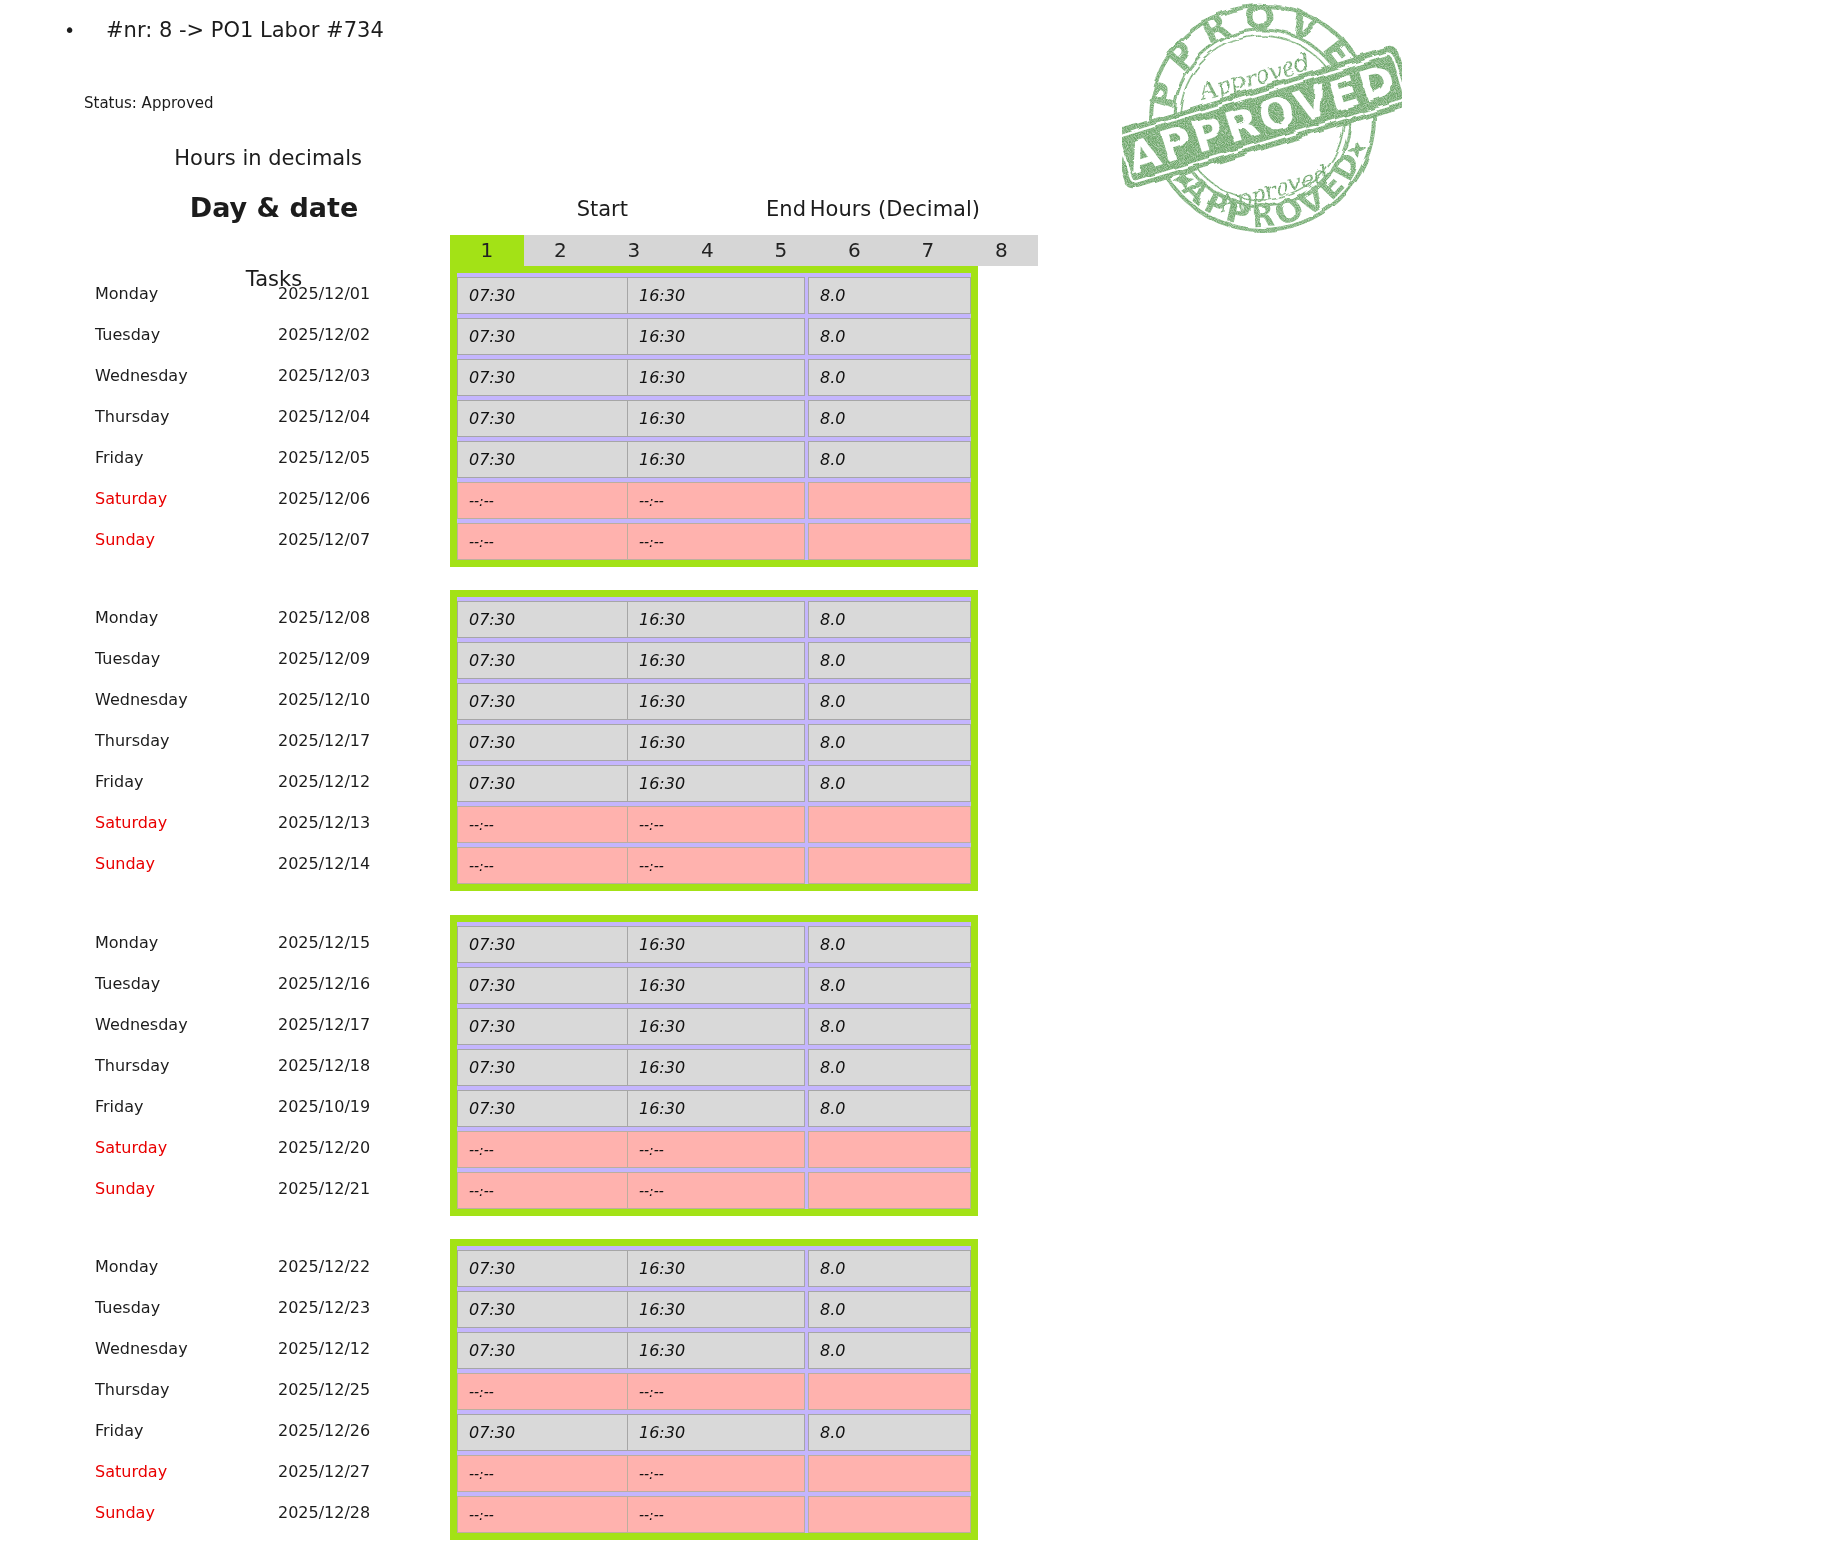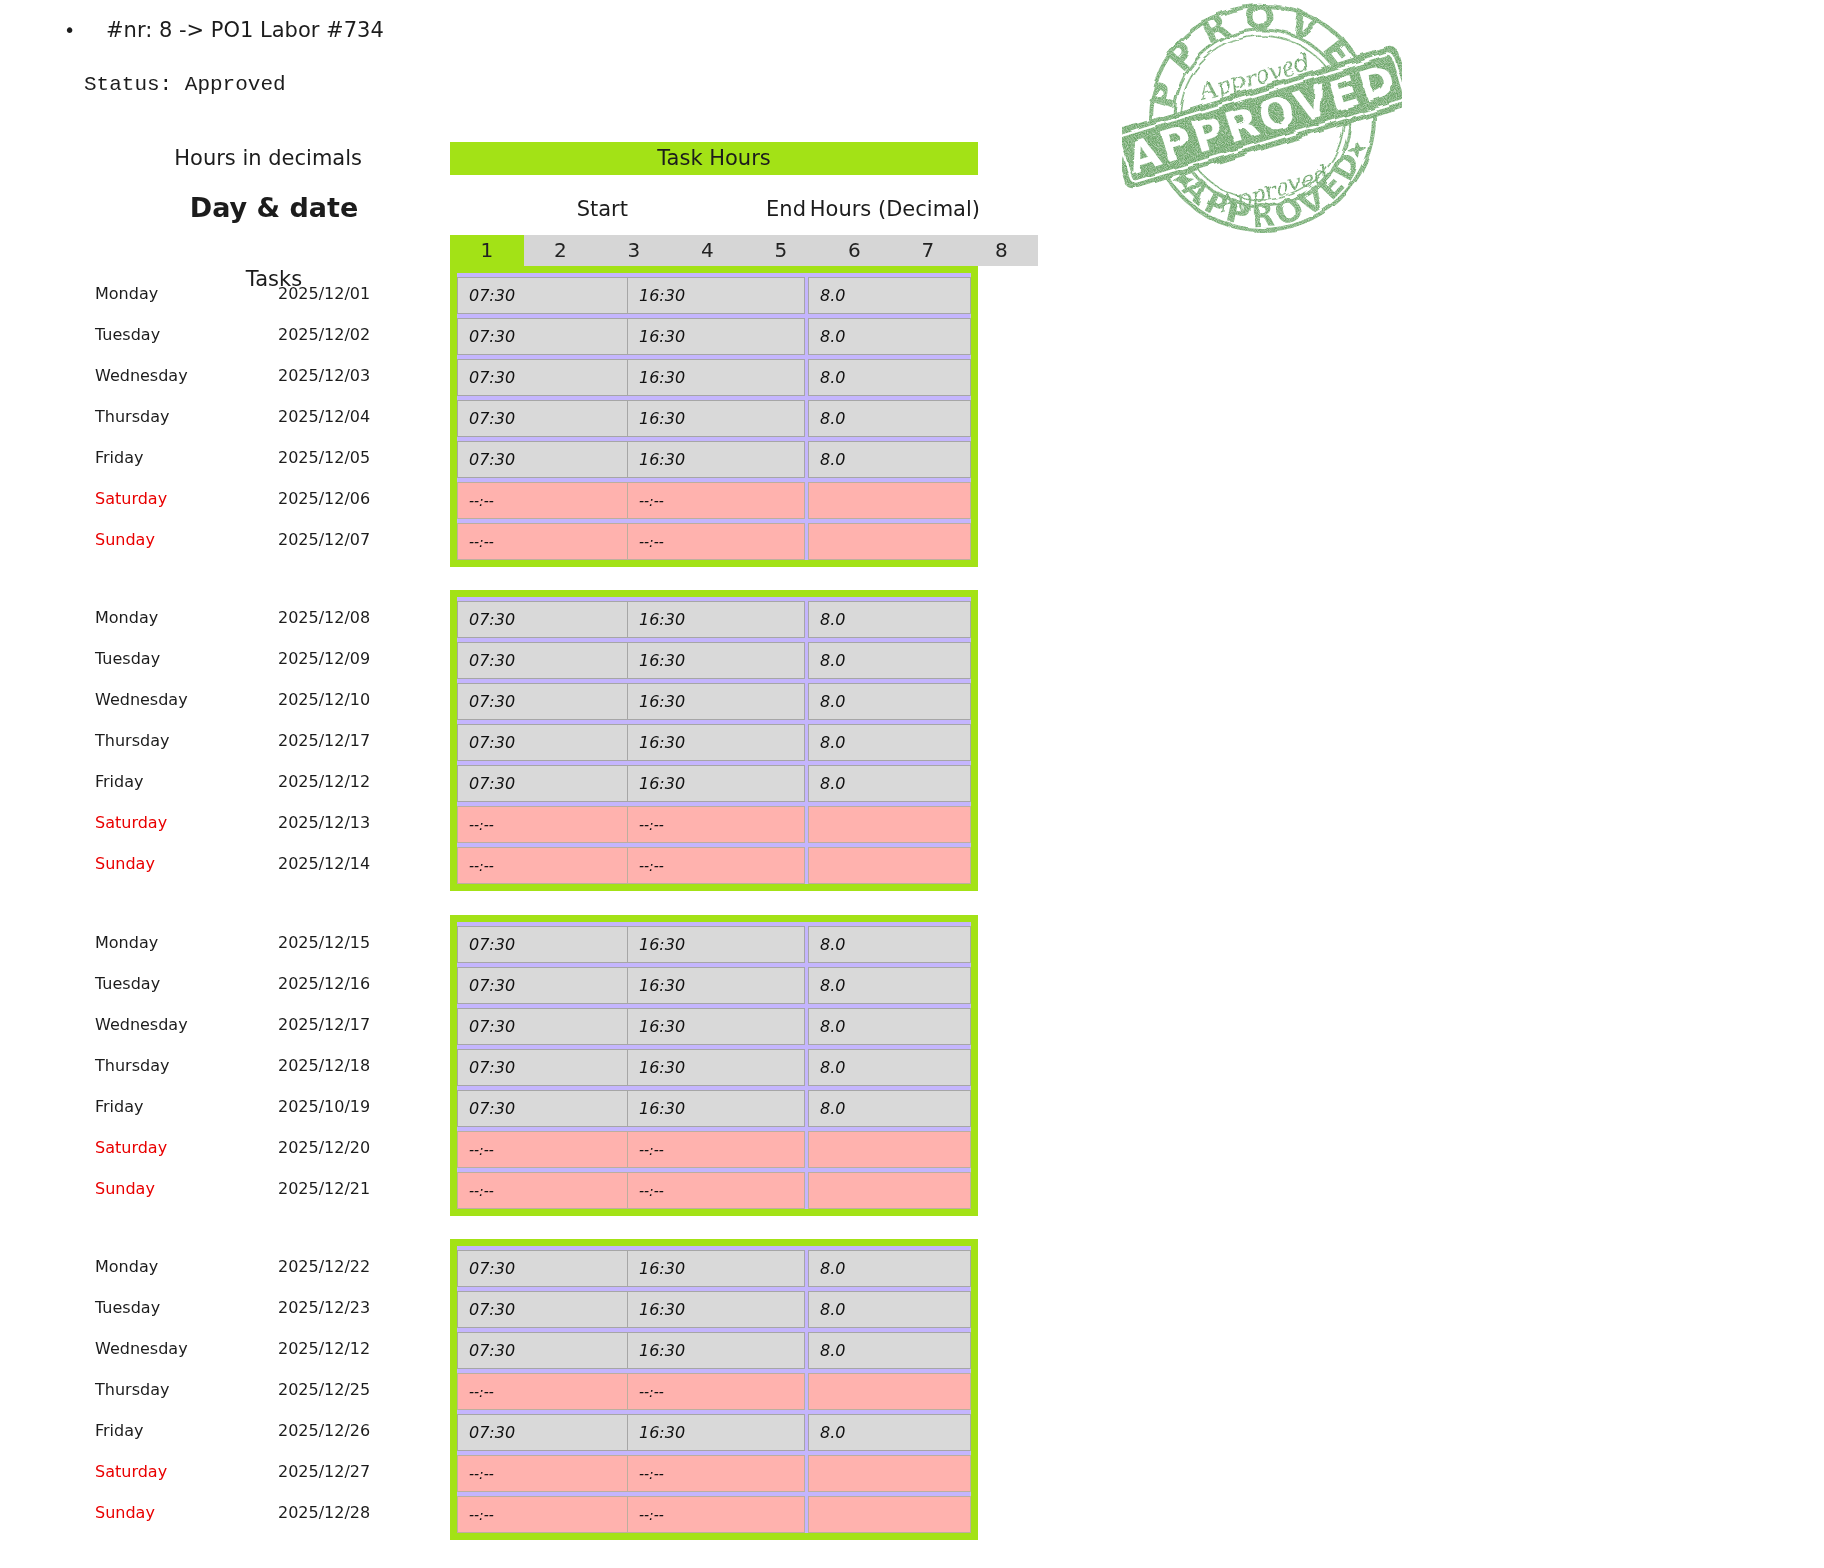--- a/index.html
+++ b/index.html
@@ -5,21 +5,21 @@
   html,body{margin:0;padding:0;background:#fff;}
   .page{position:relative;width:1824px;height:1568px;background:#fff;overflow:hidden;
         font-family:"DejaVu Sans","Liberation Sans",sans-serif;color:#1c1c1c;}
 
   
   .bullet-line{position:absolute;left:64px;display:flex;align-items:baseline;font-size:21px;}
   .bullet-line .dot{width:14px;margin-right:28px;font-size:19px;}
   .bullet-line b{font-weight:normal;}
   .clip{top:-21px;}
   .line2{top:18px;}
-  .status{position:absolute;left:84px;top:73px;font-size:21px;font-family:Liberation Mono, monospace;}
+  .status{position:absolute;left:84px;top:94px;font-size:15px;}
 
   
   .hours-note{position:absolute;left:150px;top:146px;width:212px;text-align:right;font-size:21px;}
   .task-hours{position:absolute;left:450px;top:142px;width:528px;height:33px;line-height:33px;
               text-align:center;font-size:21px;background:var(--grn);}
   .day-date{position:absolute;left:124px;top:192px;width:300px;text-align:center;
             font-size:27px;font-weight:bold;}
   .col-head{position:absolute;top:197px;font-size:21px;text-align:right;}
   .h-start{left:450px;width:178px;}
   .h-end{left:628px;width:178px;}
@@ -100,21 +100,20 @@
         <g transform="rotate(-7 140 118)">
           <rect x="-10" y="87" width="300" height="62" rx="9" fill="#5f9d5b"></rect>
           <rect x="-3" y="94" width="286" height="48" rx="5" fill="none" stroke="#ffffff" stroke-width="2.5"></rect>
           <text x="140" y="133" text-anchor="middle" font-size="42" font-weight="bold" letter-spacing="3" fill="#ffffff" font-family="DejaVu Sans, sans-serif">APPROVED</text>
         </g>
       </g>
     </g>
   </svg>
 
   <div class="hours-note">Hours in decimals</div>
-  <div class="task-hours">Task Hours</div>
   <div class="day-date">Day &amp; date</div>
   <div class="col-head h-start">Start</div>
   <div class="col-head h-end">End</div>
   <div class="col-head h-hours">Hours (Decimal)</div>
   <div class="tasks-label">Tasks</div>
 
   <div class="tabbar">
     <span class="tab active">1</span>
     <span class="tab">2</span>
     <span class="tab">3</span>

